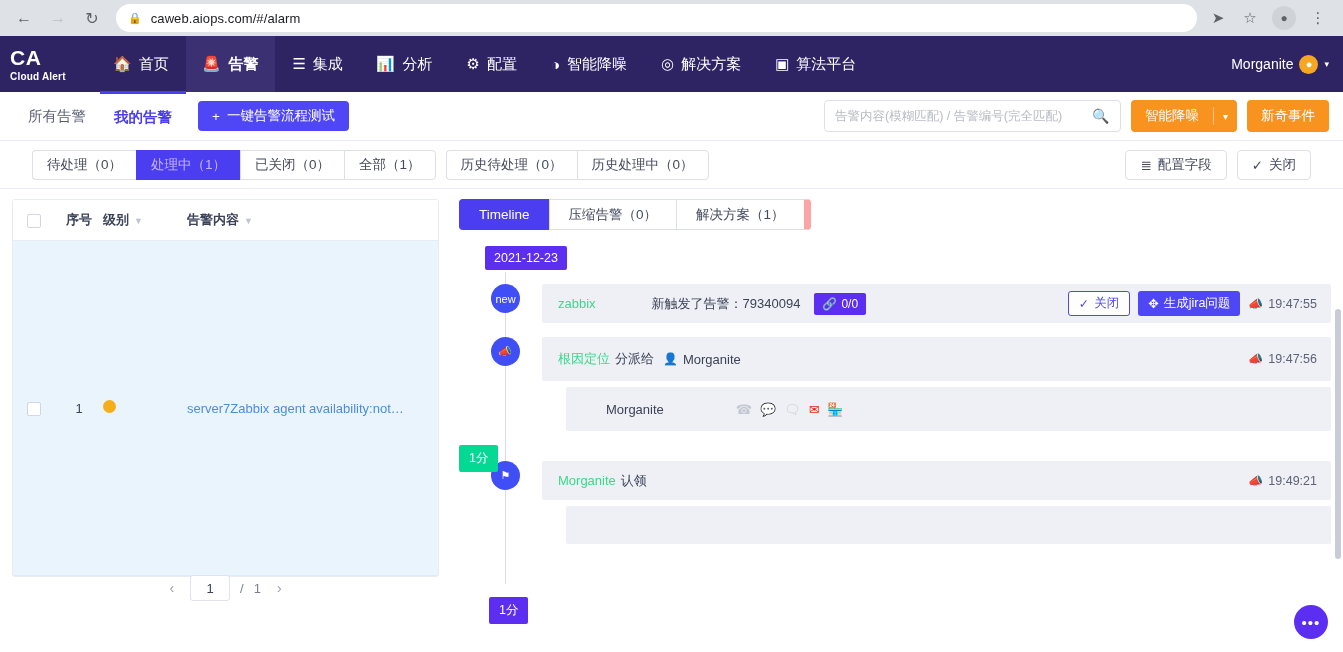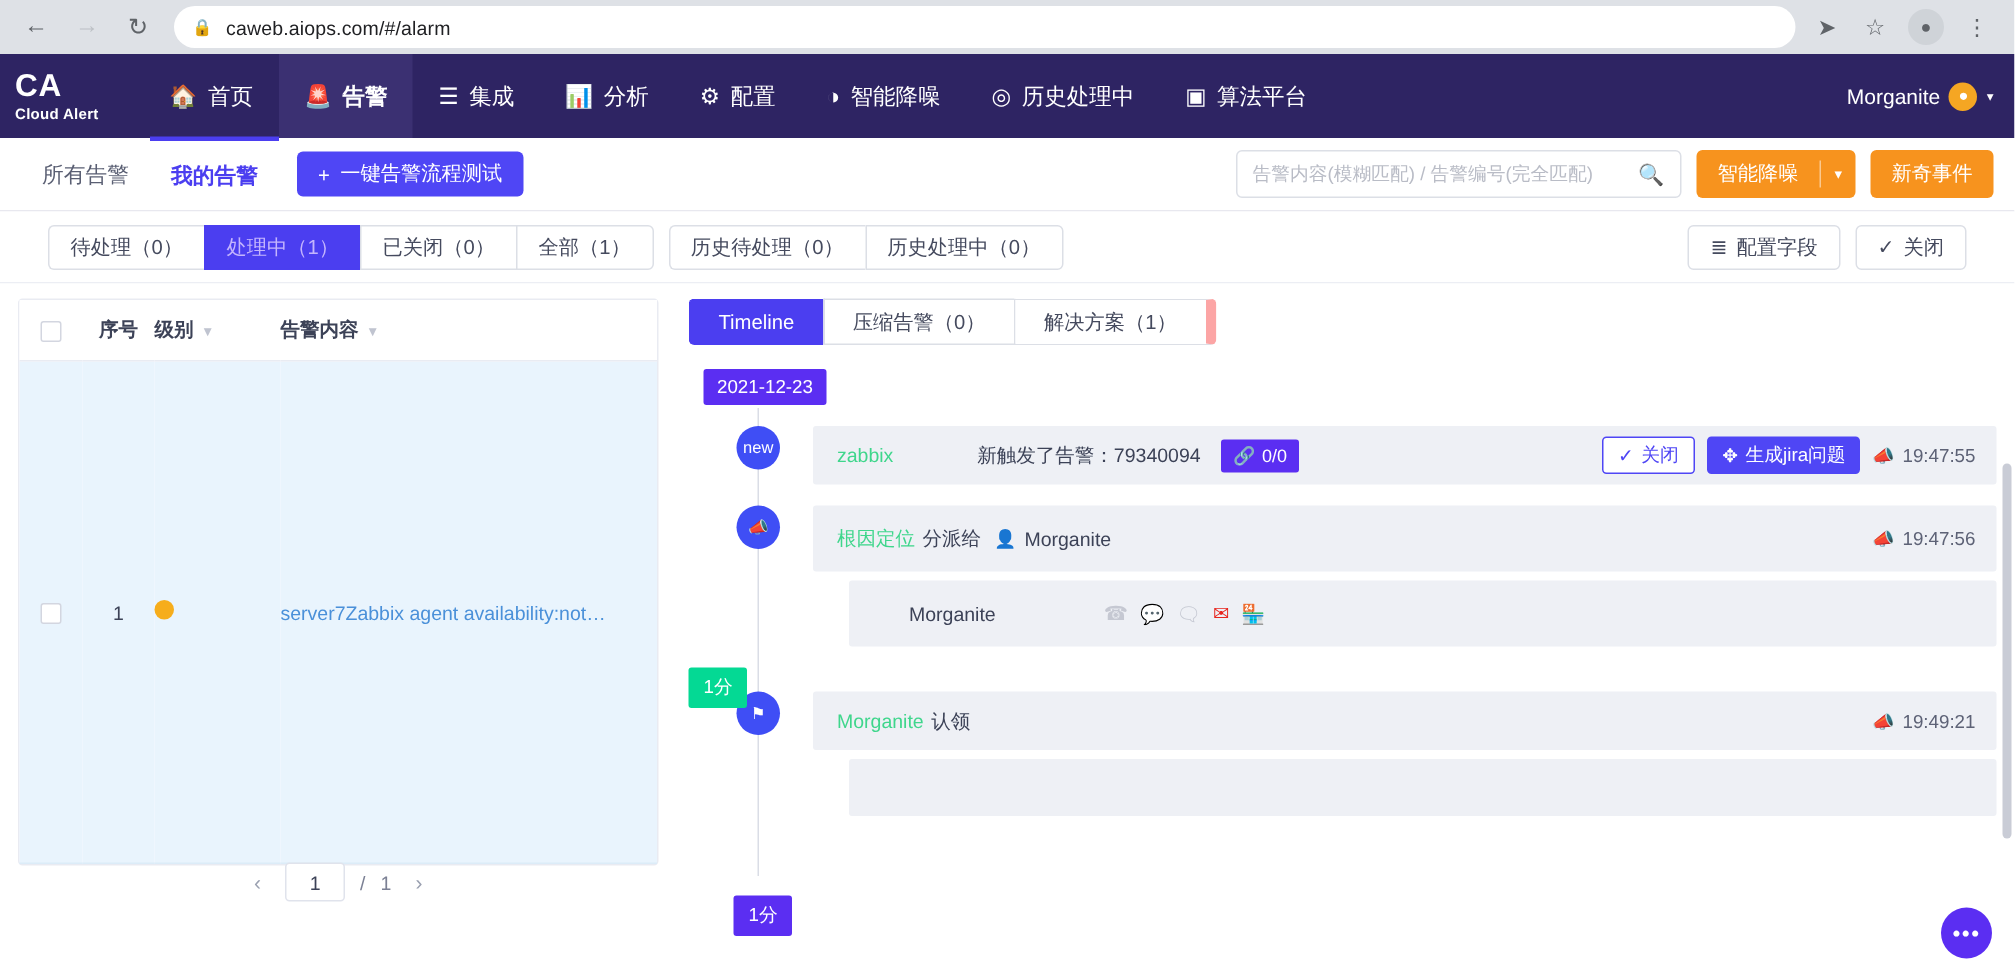--- a/index.html
+++ b/index.html
@@ -187,21 +187,21 @@
   .tl-tab.last { border-right: 7px solid #fca5a5; border-radius: 0 4px 4px 0; }
   .tl-tab.active { background: #4b3ef0; color: #fff; border-color: #4b3ef0; }
 
   .timeline { position: relative; padding-left: 0; }
   .tl-line {
     position: absolute; left: 46px; top: 26px; bottom: -40px;
     width: 1px; background: #dadde6;
   }
   .date-chip {
     display: inline-block; background: #5b2ef2; color: #fff; font-size: 12.5px;
-    padding: 5px 9px; border-radius: 2px; margin-left: 10px; position: relative;
+    padding: 5px 9px; border-radius: 2px; margin-left: 26px; position: relative;
     z-index: 2;
   }
   .tl-row { display: flex; align-items: flex-start; position: relative; margin-top: 14px; }
   .tl-node {
     width: 29px; height: 29px; border-radius: 50%; background: #3f4ef5; color: #fff;
     display: flex; align-items: center; justify-content: center;
     font-size: 11px; margin-left: 32px; flex: 0 0 auto; z-index: 2;
   }
   .tl-card {
     margin-left: 22px; flex: 1 1 auto; background: #eef0f5; border-radius: 2px;
@@ -306,21 +306,21 @@
     <div class="nav-item">
       <span class="nico">⚙</span>
       <span>配置</span>
     </div>
     <div class="nav-item">
       <span class="nico">◑</span>
       <span>智能降噪</span>
     </div>
     <div class="nav-item">
       <span class="nico">◎</span>
-      <span>历史处理中</span>
+      <span>解决方案</span>
     </div>
     <div class="nav-item">
       <span class="nico">▣</span>
       <span>算法平台</span>
     </div>
   </div>
   <div class="nav-spacer"></div>
   <div class="user-box">
     <span>Morganite</span>
     <span class="user-av">●</span>

